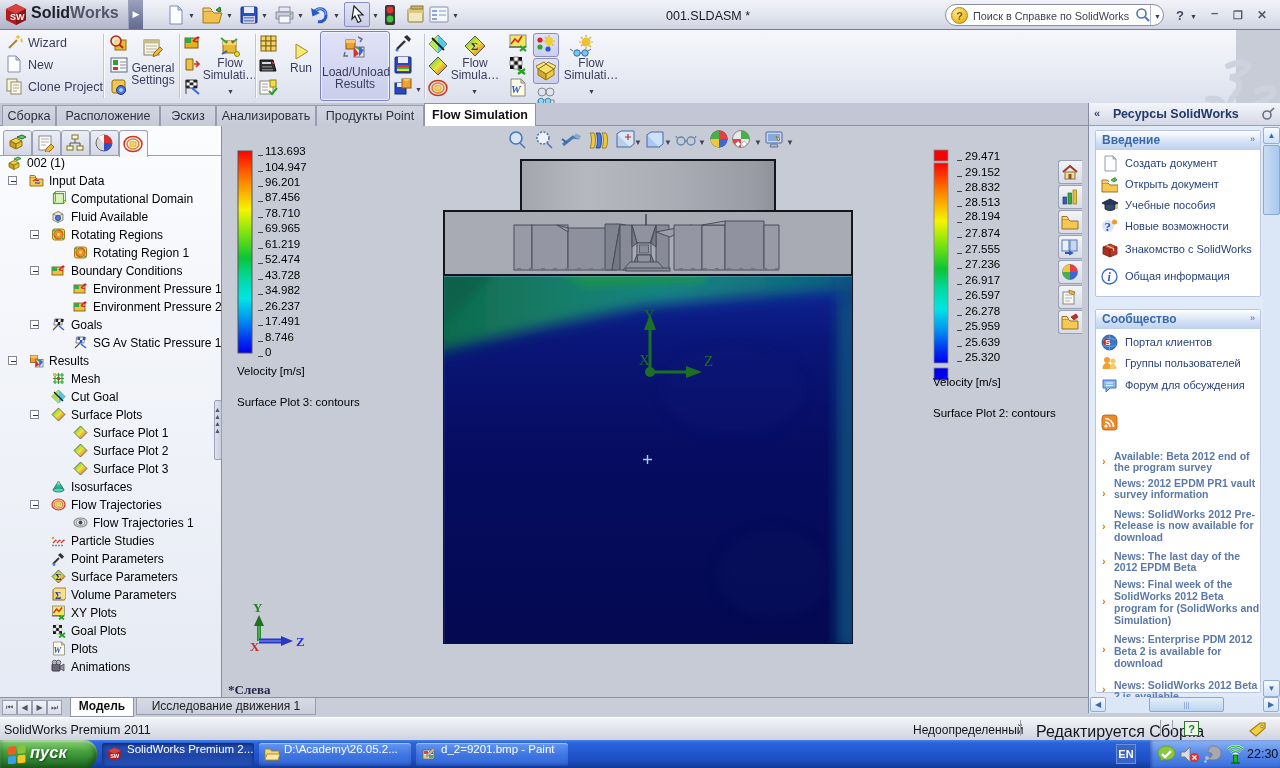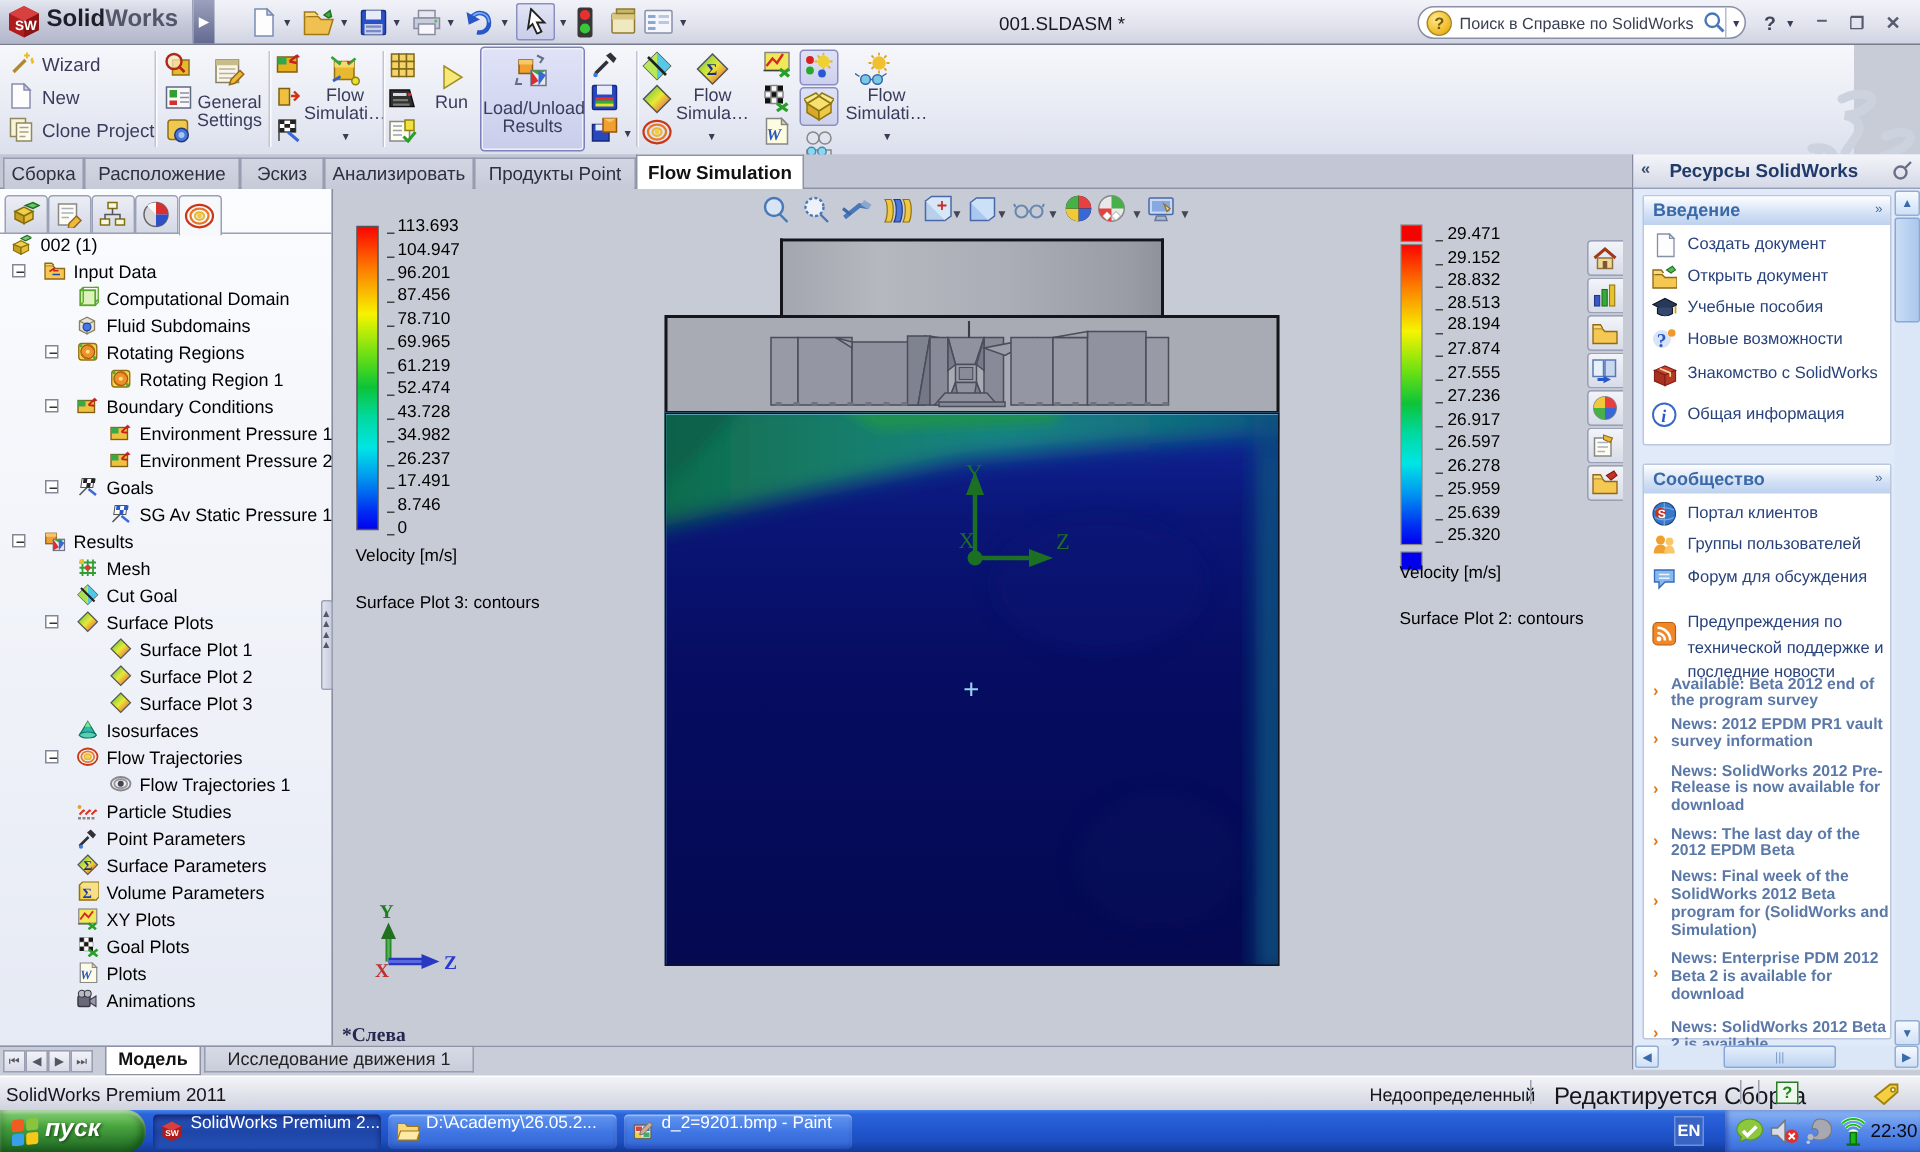--- a/index.html
+++ b/index.html
@@ -480,21 +480,21 @@
 <svg width="15" height="15" style="left:51px;top:37px" viewBox="0 0 15 15">
         <rect x="2.5" y="2.5" width="10" height="10" fill="#d8f0b0" fill-opacity=".85" stroke="#58a828" stroke-width="1.2"></rect>
         <path d="M2.5 2.5l2-2h10v10l-2 2M4.5.5v10m0 0l-2 2m10-12l2-2m-2 12l2-2" fill="none" stroke="#58a828" stroke-width=".9"></path>
       </svg>
 <div class="treerow" style="left:71px;top:36px;line-height:18px;position:absolute">Computational Domain</div>
 <svg width="15" height="15" style="left:51px;top:55px" viewBox="0 0 15 15">
         <path d="M2 5l5-2.5L12 5v6l-5 2.5L2 11z" fill="#e8e4d8" stroke="#888060" stroke-width=".9"></path>
         <path d="M2 5l5 2.5L12 5M7 7.5V14" fill="none" stroke="#888060" stroke-width=".9"></path>
         <circle cx="7" cy="9" r="2.6" fill="#4878e8" stroke="#1840a0" stroke-width=".8"></circle>
       </svg>
-<div class="treerow" style="left:71px;top:54px;line-height:18px;position:absolute">Fluid Subdomains</div>
+<div class="treerow" style="left:71px;top:54px;line-height:18px;position:absolute">Fluid Available</div>
 <div style="left:30px;top:76px;width:9px;height:9px;border:1px solid #848896;background:#fff;font-size:0;position:absolute">
         <span style="position:absolute;left:1.5px;top:3.5px;width:5px;height:1px;background:#333"></span>
       </div>
 <svg width="15" height="15" style="left:51px;top:73px" viewBox="0 0 15 15">
         <rect x="1.5" y="2" width="12" height="11" rx="2" fill="#f4d458" stroke="#907010" stroke-width=".9"></rect>
         <circle cx="7.5" cy="7.5" r="4.6" fill="#f09028" stroke="#a05808" stroke-width=".8"></circle>
         <circle cx="7.5" cy="7.5" r="1.4" fill="#f8e088"></circle>
         <path d="M7.5 3.2A4.3 4.3 0 0 1 11.5 6M7.5 11.8A4.3 4.3 0 0 1 3.5 9" fill="none" stroke="#c06810" stroke-width="1.3"></path>
         <circle cx="3" cy="3.5" r="1.1" fill="#48b048"></circle>
         <circle cx="12" cy="11.5" r="1.1" fill="#48b048"></circle>
@@ -1078,21 +1078,20 @@
         <path d="M2 3h13v8H9l-4 4v-4H2z" fill="#88b8f0" stroke="#3868b8" stroke-width=".9"></path>
         <path d="M5 6h7M5 8.5h7" stroke="#eef4fc" stroke-width="1.1"></path>
       </svg>
       <div class="sitem" style="left:36px;top:276px;position:absolute">Форум для обсуждения</div>
       <svg width="17" height="17" style="left:12px;top:311px" viewBox="0 0 17 17">
         <rect x="1" y="1" width="15" height="15" rx="3" fill="#f08828" stroke="#b85c10" stroke-width=".8"></rect>
         <path d="M4 12a2 2 0 0 1 2-2" fill="none"></path>
         <circle cx="5" cy="12" r="1.6" fill="#fff"></circle>
         <path d="M4 8a5 5 0 0 1 5 5M4 4.5A8.5 8.5 0 0 1 12.5 13" fill="none" stroke="#fff" stroke-width="1.7"></path>
       </svg>
-      <div class="sitem" style="left:36px;top:304px;line-height:16.5px;white-space:normal;width:144px;position:absolute">Предупреждения по технической поддержке и последние новости</div>
     </div>
   <div id="news" style="left:0;top:0;width:192px;height:610px">
       <div class="nitem" style="left:25px;top:348px;position:absolute">Available: Beta 2012 end of</div>
       <div class="nitem" style="left:25px;top:359px;position:absolute">the program survey</div>
       <div class="nitem" style="left:25px;top:375px;position:absolute">News: 2012 EPDM PR1 vault</div>
       <div class="nitem" style="left:25px;top:386px;position:absolute">survey information</div>
       <div class="nitem" style="left:25px;top:406px;position:absolute">News: SolidWorks 2012 Pre-</div>
       <div class="nitem" style="left:25px;top:417px;position:absolute">Release is now available for</div>
       <div class="nitem" style="left:25px;top:429px;position:absolute">download</div>
       <div class="nitem" style="left:25px;top:448px;position:absolute">News: The last day of the</div>

